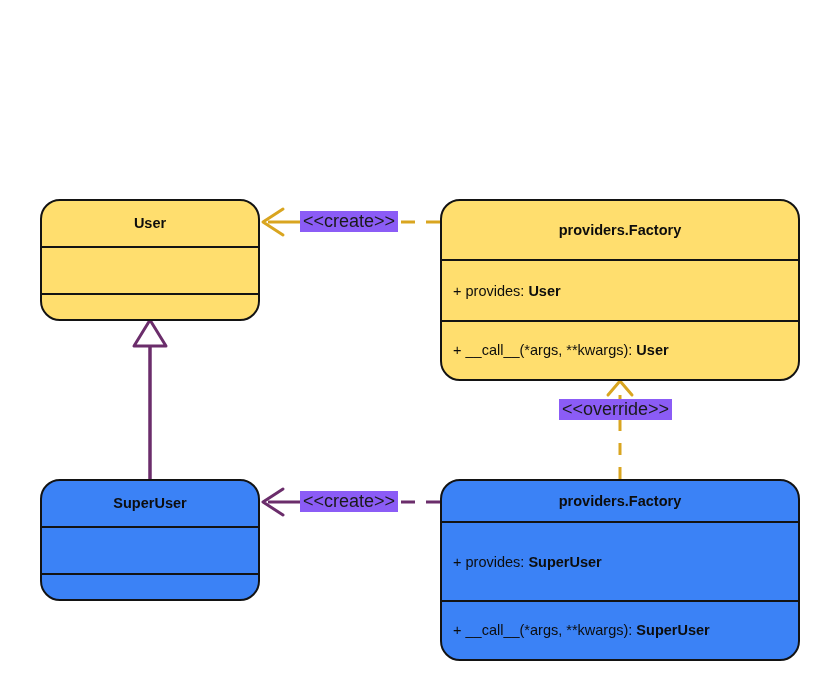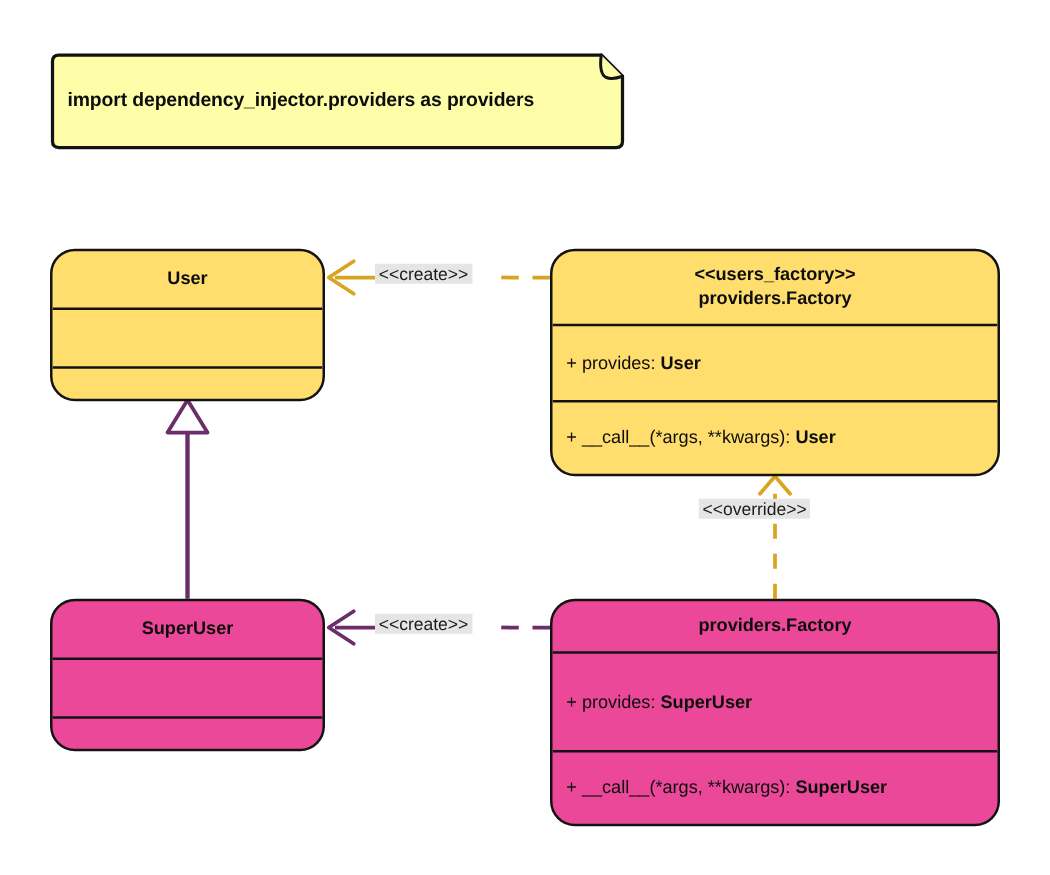--- a/index.html
+++ b/index.html
@@ -83,21 +83,21 @@
     color: #0d0d0d;
     white-space: nowrap;
   }
   .klass .comp.sep {
     border-top: 2.5px solid #131313;
   }
   .klass .comp.empty { }
   .member b { font-weight: bold; }
 
   .fill-yellow { background: #FFDE6E; }
-  .fill-purple { background: #ec4899; }
+  .fill-purple { background: #3b82f6; }
 
   
   #box-user        { left: 40px;  top: 199px; width: 220px; height: 122px; }
   #box-user .c1    { height: 45px; }
   #box-user .c2    { height: 47px; }
   #box-user .c3    { height: 25px; }
 
   #box-users-factory       { left: 440px; top: 199px; width: 360px; height: 182px; }
   #box-users-factory .c1   { height: 58px; }
   #box-users-factory .c2   { height: 61px; }
@@ -109,24 +109,24 @@
   #box-superuser .c3 { height: 25px; }
 
   #box-providers-factory      { left: 440px; top: 479px; width: 360px; height: 182px; }
   #box-providers-factory .c1  { height: 40px; }
   #box-providers-factory .c2  { height: 79px; }
   #box-providers-factory .c3  { height: 58px; }
 
   
   .edge-label {
     position: absolute;
-    font-size: 14px;
+    font-size: 18px;
     color: #1a1a1a;
     white-space: nowrap;
-    background: #e5e5e5;
+    background: #8b5cf6;
     padding: 0 3px;
   }
   #label-create-top    { left: 300px; top: 211px; }
   #label-create-bottom { left: 300px; top: 491px; }
   #label-override      { left: 559px; top: 399px; }
 </style>
 </head>
 <body>
 
 <div id="canvas">
@@ -149,47 +149,31 @@
       <line x1="372" y1="502" x2="268" y2="502" stroke="#6B2D6B" stroke-width="3" stroke-dasharray="52,12" stroke-linecap="butt"></line>
       <polyline points="283,489 263,502 283,515" fill="none" stroke="#6B2D6B" stroke-width="3" stroke-linecap="round" stroke-linejoin="round"></polyline>
     </g>
 
     <g>
       <line x1="150" y1="479" x2="150" y2="344" stroke="#6B2D6B" stroke-width="3.5" stroke-linecap="butt"></line>
       <polygon points="150,320 134,346 166,346" fill="#ffffff" stroke="#6B2D6B" stroke-width="3" stroke-linejoin="round"></polygon>
     </g>
   </svg>
 
-  <div class="note">
-    <svg width="464" height="82" viewBox="0 0 464 82">
-      <path d="M 9 4
-               L 443 4
-               L 460 21
-               L 460 73
-               Q 460 78 455 78
-               L 9 78
-               Q 4 78 4 73
-               L 4 9
-               Q 4 4 9 4 Z" fill="#FEFEA8" stroke="#131313" stroke-width="2.6" stroke-linejoin="round"></path>
-      <path d="M 443 4 Q 441 19 447 22 Q 452 24 460 21" fill="#FEFEA8" stroke="#131313" stroke-width="2.4" stroke-linejoin="round" stroke-linecap="round"></path>
-    </svg>
-    <div class="note-label">import dependency_injector.providers as providers</div>
-  </div>
 
   <div class="klass fill-yellow" id="box-user">
     <div class="comp title c1">
       <span>User</span>
     </div>
     <div class="comp sep empty c2"></div>
     <div class="comp sep empty c3"></div>
   </div>
 
   <div class="klass fill-yellow" id="box-users-factory">
     <div class="comp title c1">
-      <span>&lt;&lt;users_factory&gt;&gt;</span>
       <span>providers.Factory</span>
     </div>
     <div class="comp sep member c2">
       <span>+</span>&nbsp;<span>provides:</span>&nbsp;<b>User</b>
     </div>
     <div class="comp sep member c3">
       <span>+</span>&nbsp;<span>__call__(*args, **kwargs):</span>&nbsp;<b>User</b>
     </div>
   </div>
 

